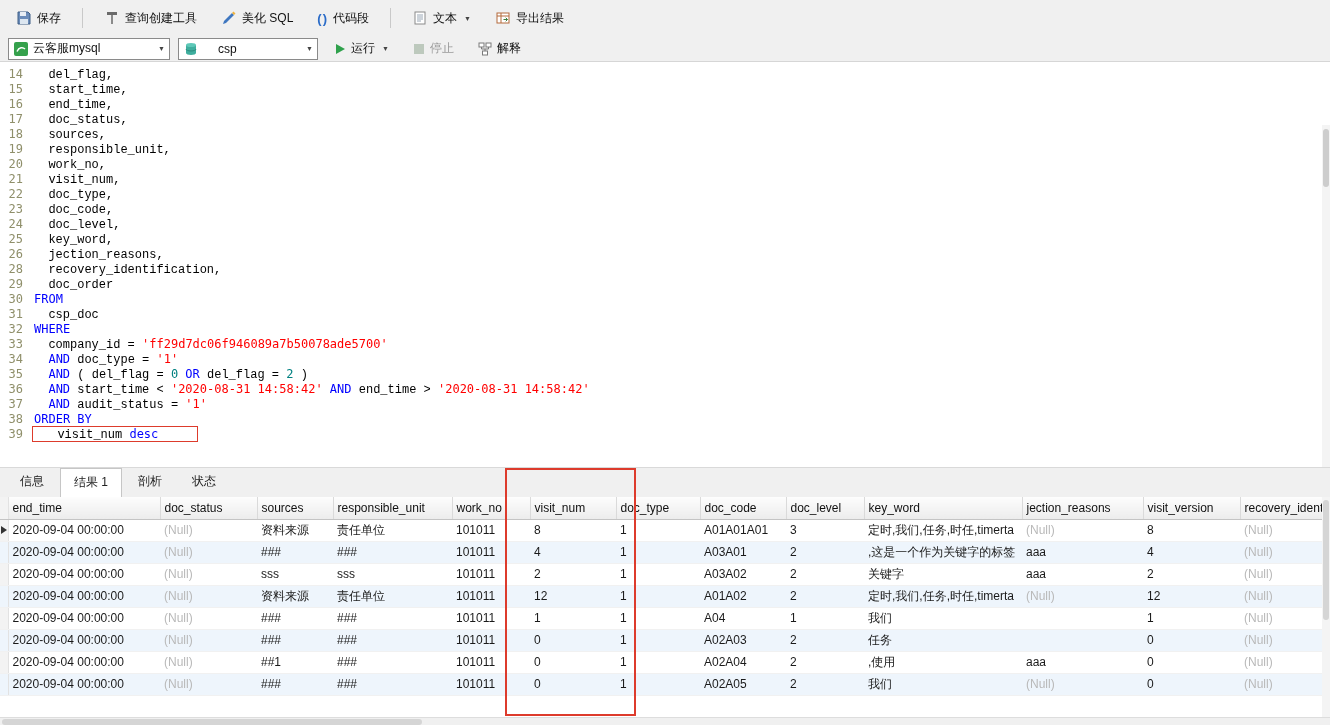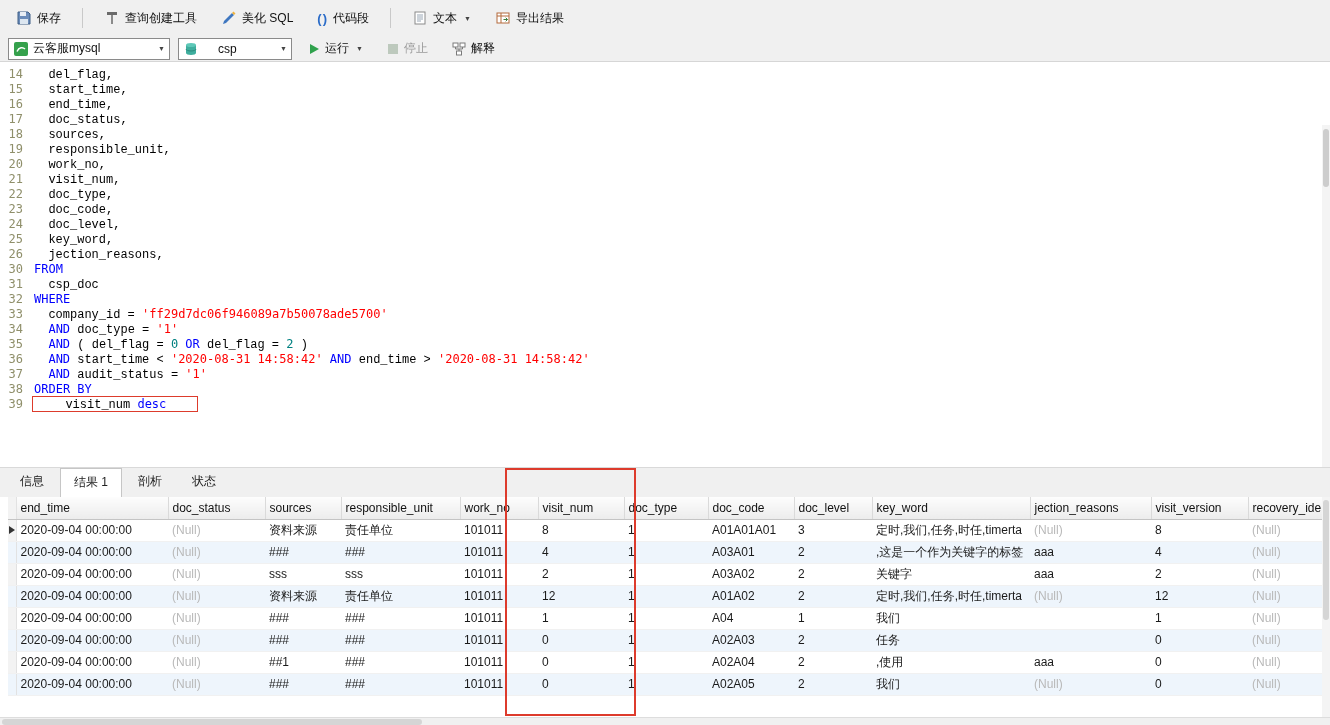--- a/index.html
+++ b/index.html
@@ -23,58 +23,58 @@
   .tb-btn.disabled { color: #9a9a9a; align-items: center; }
   .sep { width: 1px; height: 20px; background: #c9c9c9; margin: 0 5px; flex: none; }
   .dd-arrow { font-size: 7px; color: #444; margin-left: 2px; }
   .paren { color: #2b6cc8; font-weight: bold; font-size: 13px; letter-spacing: 1px; }
   .select {
     display: flex; align-items: center; gap: 5px; background: #fff;
     border: 1px solid #8a8a8a; height: 22px; padding: 0 4px 0 5px; text-align: center;
   }
   .select .dd-arrow { margin-left: auto; padding-left: 6px; }
   .sel-conn { width: 162px; }
-  .sel-db   { width: 114px; gap: 20px; }
+  .sel-db   { width: 140px; gap: 20px; }
   .icon { display: inline-flex; flex: none; align-items: center; }
 
   
   .editor {
     position: absolute; top: 62px; left: 0; width: 1330px; height: 405px;
     background: #fff; overflow: hidden;
     font-family: "DejaVu Sans Mono", monospace; font-size: 12px; line-height: 15px;
     padding-top: 5px;
   }
   .ed-line { display: flex; height: 15px; white-space: pre; }
   .ln { width: 34px; text-align: right; padding-right: 11px; color: #8f8f6a; flex: none; }
   .code { white-space: pre; color: #000; }
   .tk-p { color: #000; font-family: Liberation Mono, monospace; }
   .tk-k { color: var(--keyword); }
   .tk-s { color: var(--string); }
   .tk-n { color: var(--number); }
   .boxed {
     display: inline-block; min-width: 166px;
     border: 1px solid var(--annotation-red);
-    margin: -1px 12px 0 -2px; padding: 0 18px;
+    margin: -1px 12px 0 -2px; padding: 0 10px;
   }
   .ed-scroll { position: absolute; right: 0; top: 63px; width: 8px; height: 403px; background: #f4f4f4; }
   .ed-scroll .thumb { position: absolute; top: 4px; left: 1px; width: 6px; height: 58px; background: #cdcdcd; border-radius: 3px; }
 
   
   .tabbar {
     position: absolute; top: 467px; left: 0; width: 1330px; height: 30px;
     background: #f0f0f0; border-top: 1px solid #d9d9d9;
     display: flex; align-items: flex-end; padding: 0 0 0 6px; gap: 2px;
   }
   .tab { padding: 5px 13px 6px; color: #222; border: 1px solid transparent; }
   .tab.active {
     background: #fff; border: 1px solid #c6c6c6; border-bottom: 1px solid #fff;
     margin-bottom: -1px; font-weight: normal;
   }
 
-  .grid { position: absolute; top: 497px; left: 8px; width: 1322px; }
+  .grid { position: absolute; top: 497px; left: 0; width: 1322px; }
   table { border-collapse: collapse; table-layout: fixed; width: 1322px; }
   th {
     height: 22px; background: linear-gradient(#fdfdfd, #ececec);
     border-right: 1px solid #dadada; border-bottom: 1px solid #c4c4c4;
     font-weight: normal; text-align: left; padding: 0 4px;
     overflow: hidden; white-space: nowrap;
   }
   td {
     height: 22px; padding: 0 4px; overflow: hidden; white-space: nowrap;
     border-bottom: 1px solid #f1f1f1; color: #1a1a1a;
@@ -216,20 +216,22 @@
       <div class="ed-line"><span class="ln">17</span><span class="code"><span class="tk-p">  doc_status,</span></span></div>
       <div class="ed-line"><span class="ln">18</span><span class="code"><span class="tk-p">  sources,</span></span></div>
       <div class="ed-line"><span class="ln">19</span><span class="code"><span class="tk-p">  responsible_unit,</span></span></div>
       <div class="ed-line"><span class="ln">20</span><span class="code"><span class="tk-p">  work_no,</span></span></div>
       <div class="ed-line"><span class="ln">21</span><span class="code"><span class="tk-p">  visit_num,</span></span></div>
       <div class="ed-line"><span class="ln">22</span><span class="code"><span class="tk-p">  doc_type,</span></span></div>
       <div class="ed-line"><span class="ln">23</span><span class="code"><span class="tk-p">  doc_code,</span></span></div>
       <div class="ed-line"><span class="ln">24</span><span class="code"><span class="tk-p">  doc_level,</span></span></div>
       <div class="ed-line"><span class="ln">25</span><span class="code"><span class="tk-p">  key_word,</span></span></div>
       <div class="ed-line"><span class="ln">26</span><span class="code"><span class="tk-p">  jection_reasons,</span></span></div>
+      <div class="ed-line"><span class="ln">28</span><span class="code"><span class="tk-p">  recovery_identification,</span></span></div>
+      <div class="ed-line"><span class="ln">29</span><span class="code"><span class="tk-p">  doc_order</span></span></div>
       <div class="ed-line"><span class="ln">30</span><span class="code"><span class="tk-k">FROM</span></span></div>
       <div class="ed-line"><span class="ln">31</span><span class="code"><span class="tk-p">  csp_doc</span></span></div>
       <div class="ed-line"><span class="ln">32</span><span class="code"><span class="tk-k">WHERE</span></span></div>
       <div class="ed-line"><span class="ln">33</span><span class="code"><span class="tk-p">  company_id = </span><span class="tk-s">'ff29d7dc06f946089a7b50078ade5700'</span></span></div>
       <div class="ed-line"><span class="ln">34</span><span class="code"><span class="tk-p">  </span><span class="tk-k">AND</span><span class="tk-p"> doc_type = </span><span class="tk-s">'1'</span></span></div>
       <div class="ed-line"><span class="ln">35</span><span class="code"><span class="tk-p">  </span><span class="tk-k">AND</span><span class="tk-p"> ( del_flag = </span><span class="tk-n">0</span><span class="tk-p"> </span><span class="tk-k">OR</span><span class="tk-p"> del_flag = </span><span class="tk-n">2</span><span class="tk-p"> )</span></span></div>
       <div class="ed-line"><span class="ln">36</span><span class="code"><span class="tk-p">  </span><span class="tk-k">AND</span><span class="tk-p"> start_time &lt; </span><span class="tk-s">'2020-08-31 14:58:42'</span><span class="tk-p"> </span><span class="tk-k">AND</span><span class="tk-p"> end_time &gt; </span><span class="tk-s">'2020-08-31 14:58:42'</span></span></div>
       <div class="ed-line"><span class="ln">37</span><span class="code"><span class="tk-p">  </span><span class="tk-k">AND</span><span class="tk-p"> audit_status = </span><span class="tk-s">'1'</span></span></div>
       <div class="ed-line"><span class="ln">38</span><span class="code"><span class="tk-k">ORDER BY</span></span></div>
       <div class="ed-line"><span class="ln">39</span><span class="code boxed"><span class="tk-p">  visit_num </span><span class="tk-k">desc</span></span></div>

